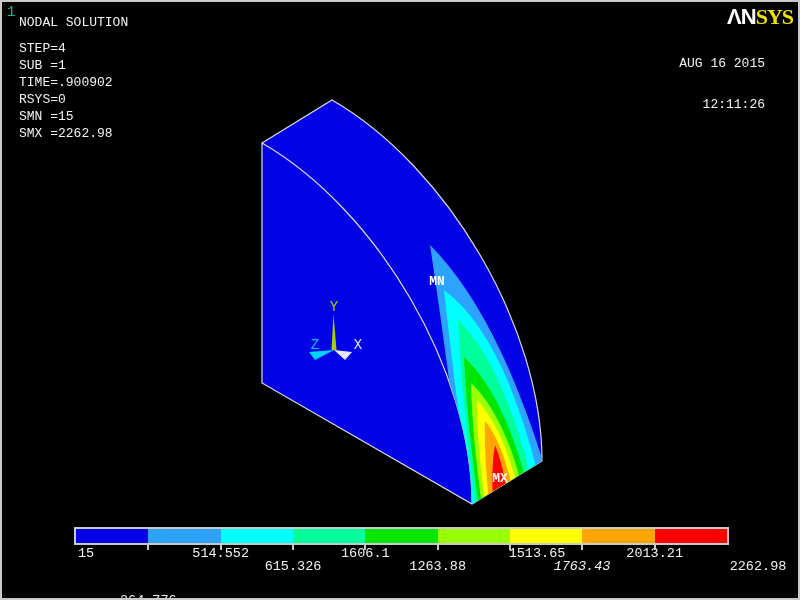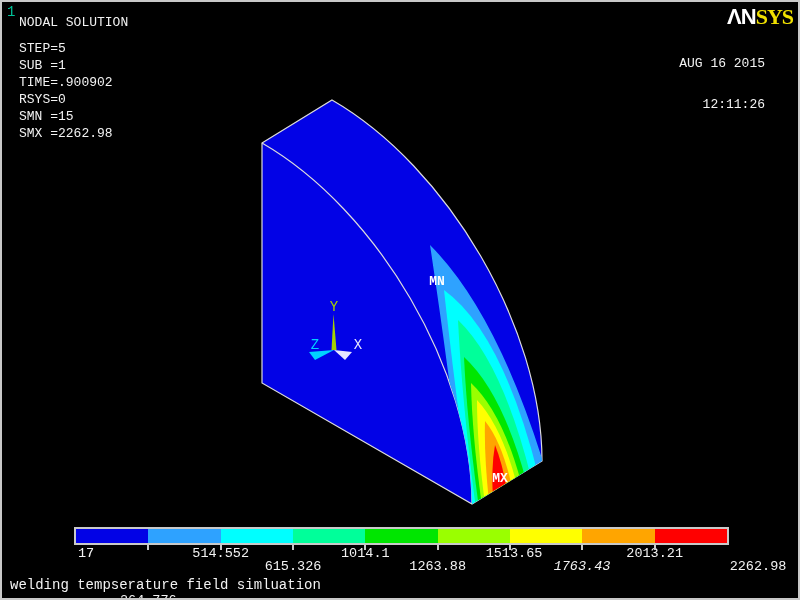--- a/index.html
+++ b/index.html
@@ -36,21 +36,21 @@
 </style>
 </head>
 <body>
 
 <div id="frame">
 
   <div id="plot-num">1</div>
 
   <div id="info">
     <div class="t first">NODAL SOLUTION</div>
-    <div class="t">STEP=5</div>
+    <div class="t">STEP=4</div>
     <div class="t">SUB =1</div>
     <div class="t">TIME=.900902</div>
     <div class="t">RSYS=0</div>
     <div class="t">SMN =15</div>
     <div class="t">SMX =2262.98</div>
   </div>
 
   <div id="logo"><span class="an">ΛN</span><span class="sys">SYS</span></div>
 
   <div id="datetime">
@@ -98,34 +98,33 @@
       <div class="seg" style="background: rgb(46, 162, 255);"></div>
       <div class="seg" style="background: rgb(0, 255, 255);"></div>
       <div class="seg" style="background: rgb(0, 255, 154);"></div>
       <div class="seg" style="background: rgb(0, 230, 0);"></div>
       <div class="seg" style="background: rgb(154, 255, 0);"></div>
       <div class="seg" style="background: rgb(255, 255, 0);"></div>
       <div class="seg" style="background: rgb(255, 165, 0);"></div>
       <div class="seg" style="background: rgb(255, 0, 0);"></div>
     </div>
   <div id="legend-labels">
-      <span class="leg-label" style="left: 84px; top: 544px;">17</span>
+      <span class="leg-label" style="left: 84px; top: 544px;">15</span>
       <span class="leg-label" style="left: 146.333px; top: 557px; margin-top: 34px;">264.776</span>
       <div class="tick" style="left: 145.333px;"></div>
       <span class="leg-label" style="left: 218.667px; top: 544px;">514.552</span>
       <div class="tick" style="left: 217.667px;"></div>
       <span class="leg-label" style="left: 291px; top: 557px;">615.326</span>
       <div class="tick" style="left: 290px;"></div>
-      <span class="leg-label" style="left: 363.333px; top: 544px;">1014.1</span>
+      <span class="leg-label" style="left: 363.333px; top: 544px;">1606.1</span>
       <div class="tick" style="left: 362.333px;"></div>
       <span class="leg-label" style="left: 435.667px; top: 557px;">1263.88</span>
       <div class="tick" style="left: 434.667px;"></div>
-      <span class="leg-label" style="left: 512px; top: 544px; text-align: center;">1513.65</span>
+      <span class="leg-label" style="left: 535px; top: 544px; text-align: center;">1513.65</span>
       <div class="tick" style="left: 507px;"></div>
       <span class="leg-label" style="left: 580px; top: 557px; font-style: italic;">1763.43</span>
       <div class="tick" style="left: 579.333px;"></div>
       <span class="leg-label" style="left: 652.667px; top: 544px;">2013.21</span>
       <div class="tick" style="left: 651.667px;"></div>
       <span class="leg-label" style="left: 756px; top: 557px;">2262.98</span>
     </div>
 
-  <div id="caption">welding tempserature field simluation</div>
 </div>
 
 </body></html>

